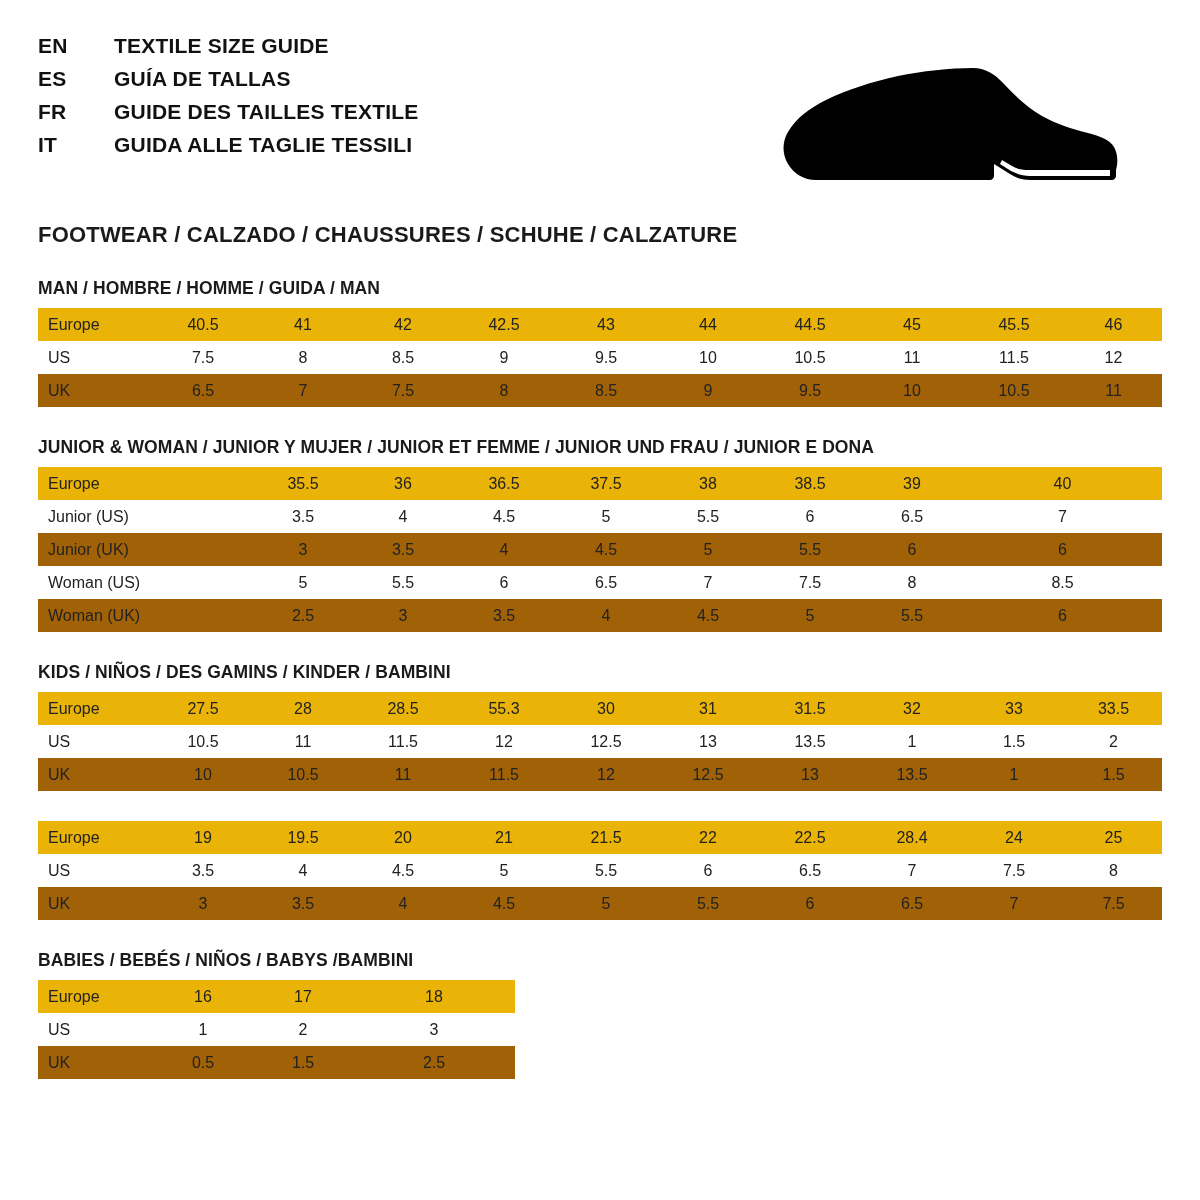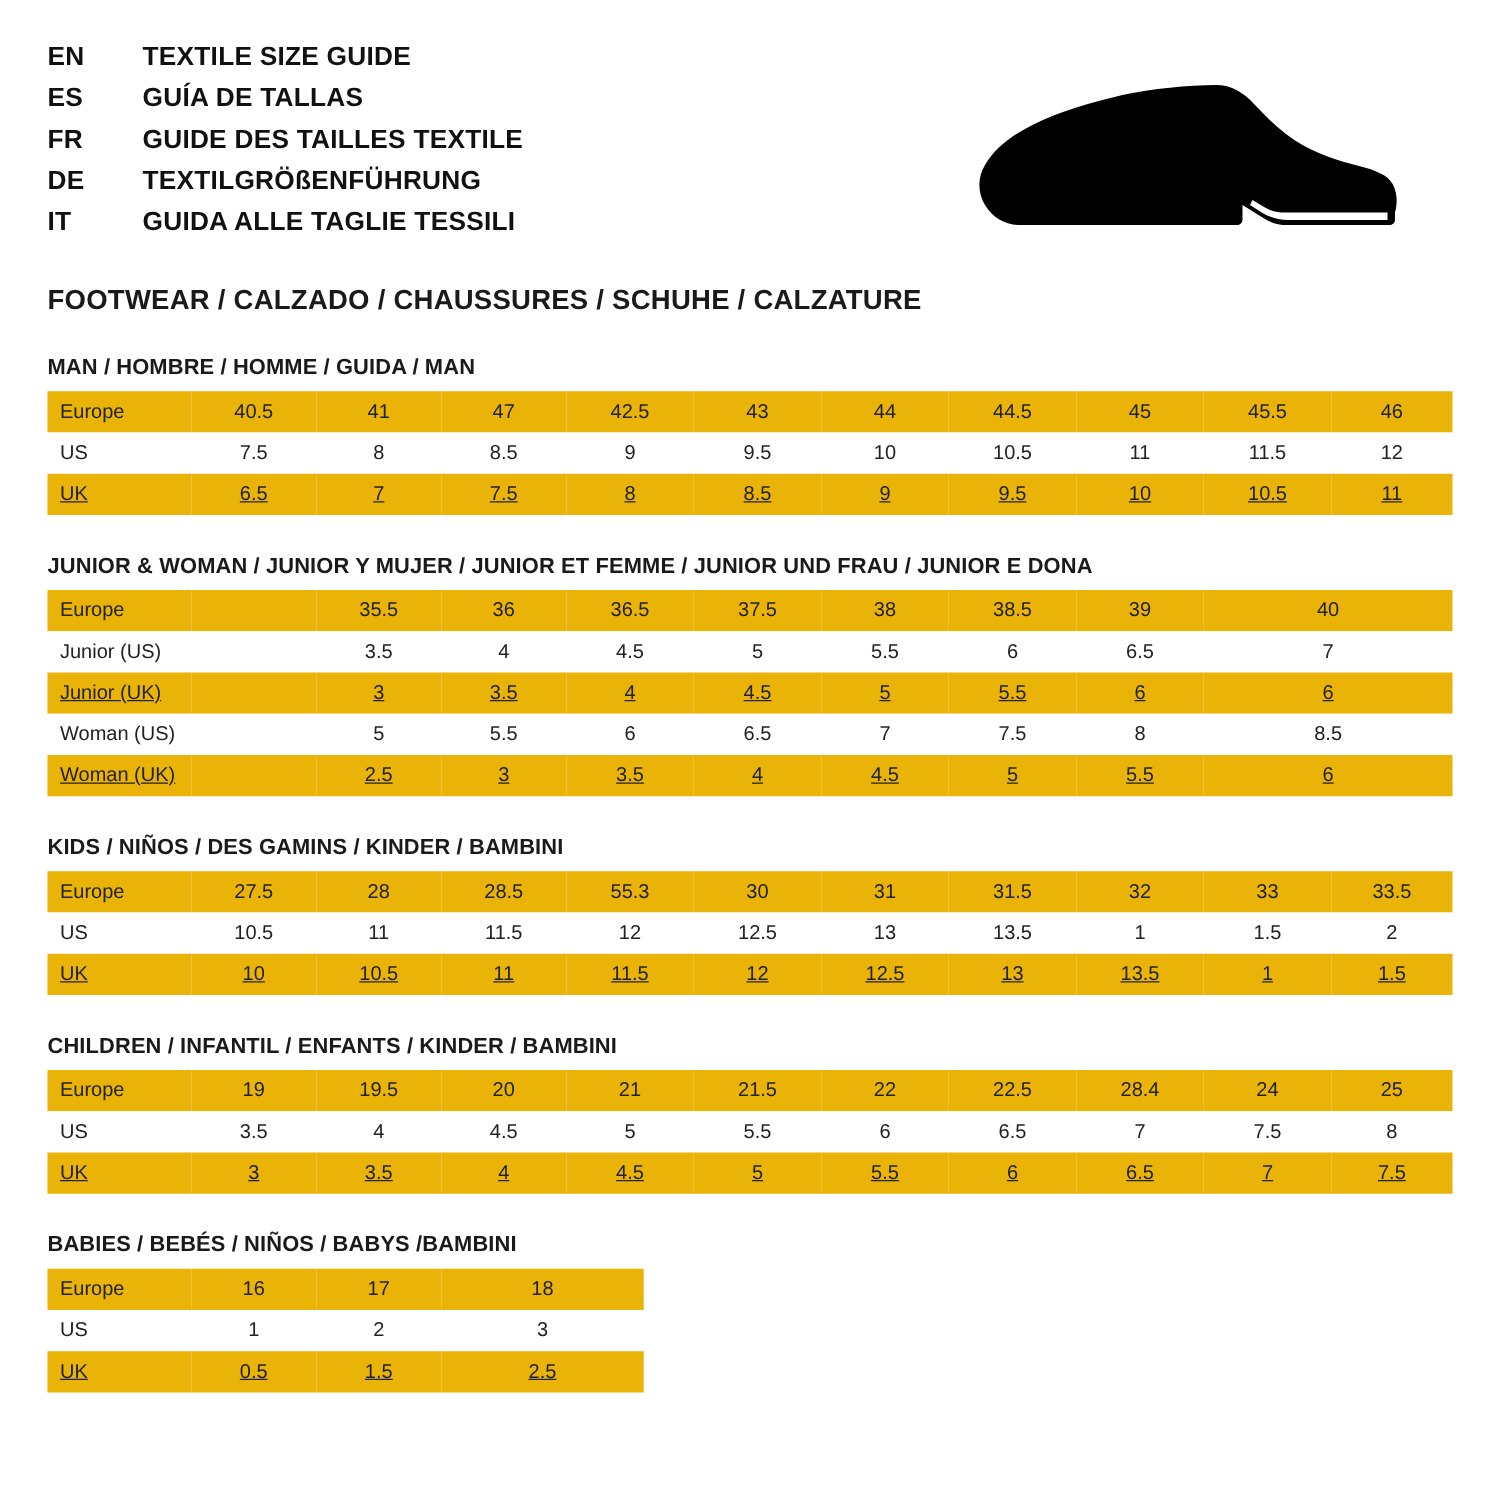--- a/index.html
+++ b/index.html
@@ -90,22 +90,21 @@
   }
   table.size td.label {
     text-align: left;
     padding-left: 10px;
     font-size: 16px;
   }
   tr.shade td {
     background: #eab308;
   }
   tr.plain td {
-    background: #eab308;
-    text-decoration: underline;
+    background: #a16207;
   }
   tr.white td {
     background: #ffffff;
   }
 
   
   .tbl-wide { width: 1124px; }
   .tbl-babies { width: 477px; }
 </style>
 </head>
@@ -121,24 +120,20 @@
       </div>
       <div class="lang-row">
         <span class="lang-code">ES</span>
         <span class="lang-text">GUÍA DE TALLAS</span>
       </div>
       <div class="lang-row">
         <span class="lang-code">FR</span>
         <span class="lang-text">GUIDE DES TAILLES TEXTILE</span>
       </div>
       <div class="lang-row">
-        <span class="lang-code">DE</span>
-        <span class="lang-text">TEXTILGRÖßENFÜHRUNG</span>
-      </div>
-      <div class="lang-row">
         <span class="lang-code">IT</span>
         <span class="lang-text">GUIDA ALLE TAGLIE TESSILI</span>
       </div>
     </div>
 
     <div class="shoe-wrap">
       <svg width="340" height="130" viewBox="0 0 340 130" aria-hidden="true">
         <path fill="#000000" d="M193,4 C205,4 215,10 224,20 C236,33 248,44 262,52 C276,60 292,65 308,69 C320,72 330,76 334,83 C338,90 338,99 336,106 L336,112 C336,114 334,116 332,116 L250,116 C242,116 236,114 230,110 L214,100 L214,112 C214,114 212,116 210,116 L36,116 C24,116 14,110 8,100 C2,90 2,78 8,68 C16,54 30,44 46,36 C68,25 92,18 118,12 C142,7 170,4 193,4 Z"></path>
         <path fill="#ffffff" d="M222,96 L232,102 C237,105 242,106 249,106 L330,106 L330,112 L250,112 C243,112 237,110 231,107 L220,100 Z"></path>
       </svg>
@@ -161,21 +156,21 @@
           <col style="width:102px">
           <col style="width:102px">
           <col style="width:102px">
           <col style="width:97px">
       </colgroup>
       <tbody>
         <tr class="shade">
           <td class="label">Europe</td>
           <td>40.5</td>
           <td>41</td>
-          <td>47</td>
+          <td>42</td>
           <td>42.5</td>
           <td>43</td>
           <td>44</td>
           <td>44.5</td>
           <td>45</td>
           <td>45.5</td>
           <td>46</td>
         </tr>
         <tr class="white">
           <td class="label">US</td>
@@ -341,21 +336,20 @@
           <td>13</td>
           <td>13.5</td>
           <td>1</td>
           <td>1.5</td>
         </tr>
       </tbody>
     </table>
   </div>
 
   <div class="section">
-    <div class="section-title">CHILDREN / INFANTIL / ENFANTS / KINDER / BAMBINI</div>
     <table class="size tbl-wide">
       <colgroup>
         <col style="width:115px">
           <col style="width:100px">
           <col style="width:100px">
           <col style="width:100px">
           <col style="width:102px">
           <col style="width:102px">
           <col style="width:102px">
           <col style="width:102px">

